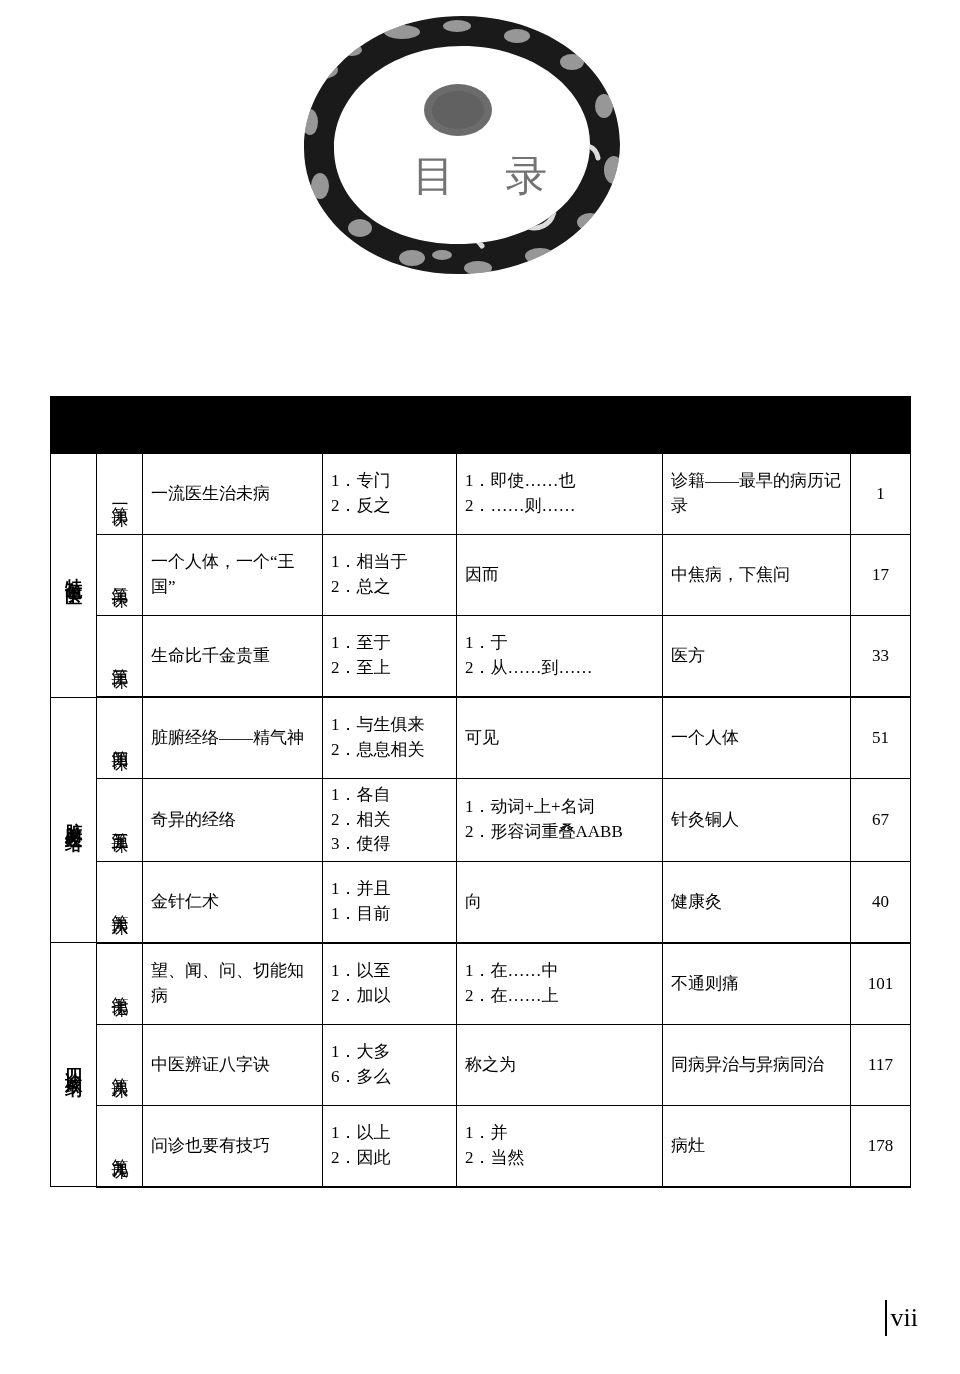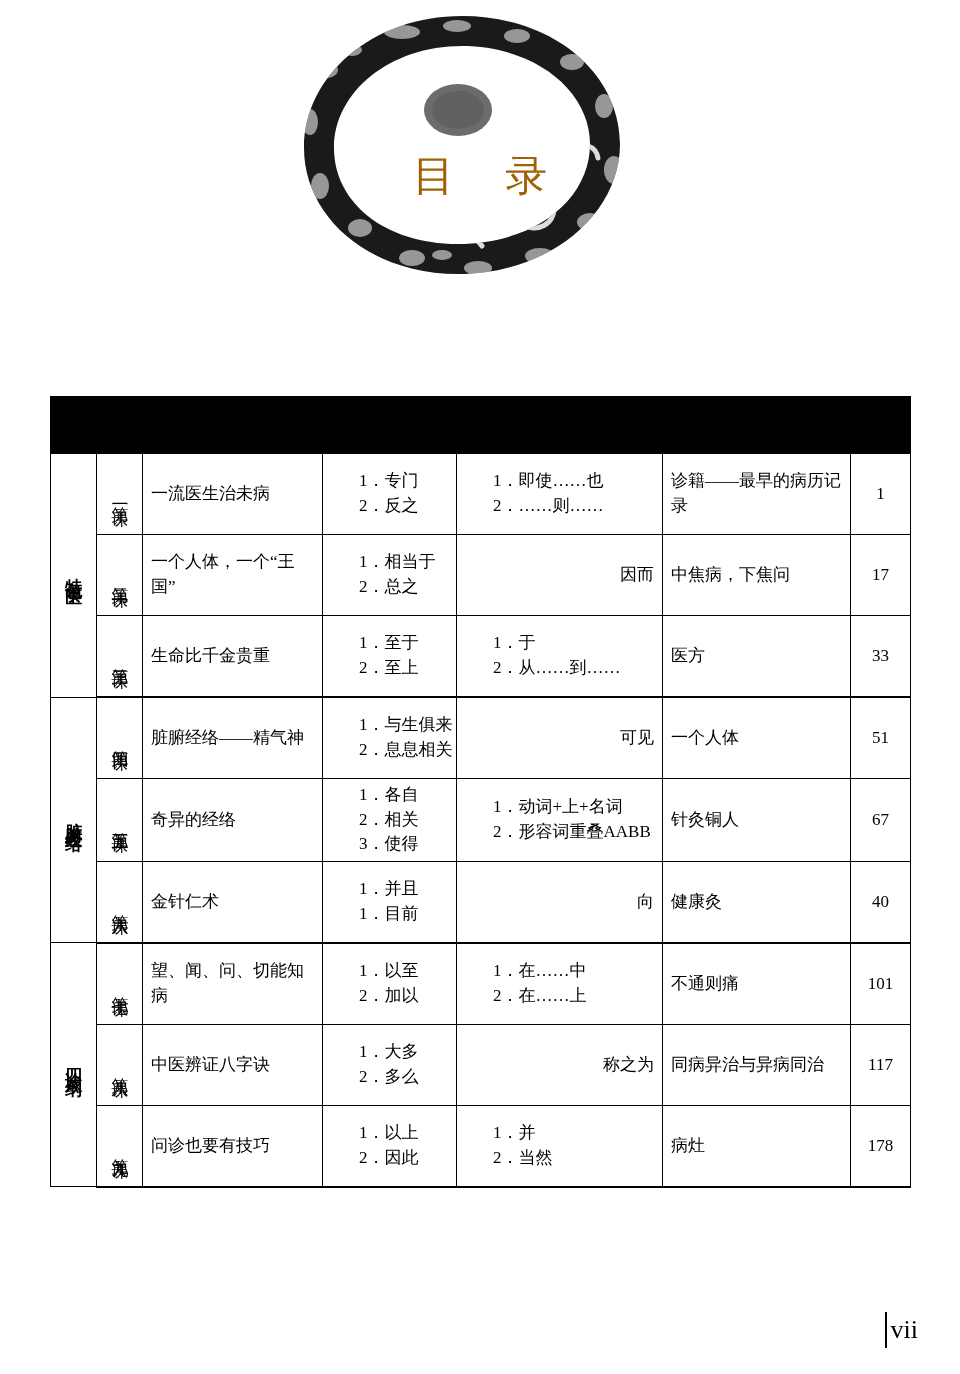--- a/index.html
+++ b/index.html
@@ -32,21 +32,21 @@
     position: absolute;
     left: 0;
     top: 148px;
     width: 960px;
     text-align: center;
     font-size: 42px;
     letter-spacing: 20px;
     text-indent: 20px;
     font-family: "Liberation Serif", "DejaVu Serif", serif;
     font-weight: 400;
-    color: #a16207;
+    color: #737373;
     z-index: 5;
   }
 
   
   .toc-wrap {
     position: absolute;
     left: 50px;
     top: 396px;
     width: 860px;
   }
@@ -110,23 +110,23 @@
   td.title-cell {
     text-align: left;
     font-size: 17px;
     line-height: 1.5;
   }
   td.list-cell {
     text-align: left;
     font-size: 17px;
     line-height: 1.55;
   }
-  td.list-cell .ln { display: block; white-space: nowrap; margin-left: 28px; }
+  td.list-cell .ln { display: block; white-space: nowrap; }
   td.center-cell {
-    text-align: right;
+    text-align: left;
     font-size: 17px;
   }
   td.culture-cell {
     text-align: left;
     font-size: 17px;
     line-height: 1.5;
     margin-top: 8px;
   }
   td.page-cell {
     text-align: center;
@@ -134,21 +134,21 @@
   }
   .row-tall td { height: 72px; }
 
   
   tr.unit-end td { border-bottom: 2px solid #000; }
 
   
   .footer {
     position: absolute;
     right: 42px;
-    bottom: 26px;
+    bottom: 38px;
     display: flex;
     align-items: center;
     gap: 4px;
     text-align: center;
   }
   .footer .rule {
     width: 2px;
     height: 36px;
     background: #000;
   }
@@ -324,21 +324,21 @@
             <span class="ln">2．在……上</span>
           </td>
           <td class="culture-cell">不通则痛</td>
           <td class="page-cell">101</td>
         </tr>
         <tr class="row-tall">
           <td class="lesson-cell"><span class="vtext">第八课</span></td>
           <td class="title-cell">中医辨证八字诀</td>
           <td class="list-cell">
             <span class="ln">1．大多</span>
-            <span class="ln">2．多么</span>
+            <span class="ln">6．多么</span>
           </td>
           <td class="center-cell">称之为</td>
           <td class="culture-cell">同病异治与异病同治</td>
           <td class="page-cell">117</td>
         </tr>
         <tr class="row-tall unit-end">
           <td class="lesson-cell"><span class="vtext">第九课</span></td>
           <td class="title-cell">问诊也要有技巧</td>
           <td class="list-cell">
             <span class="ln">1．以上</span>

